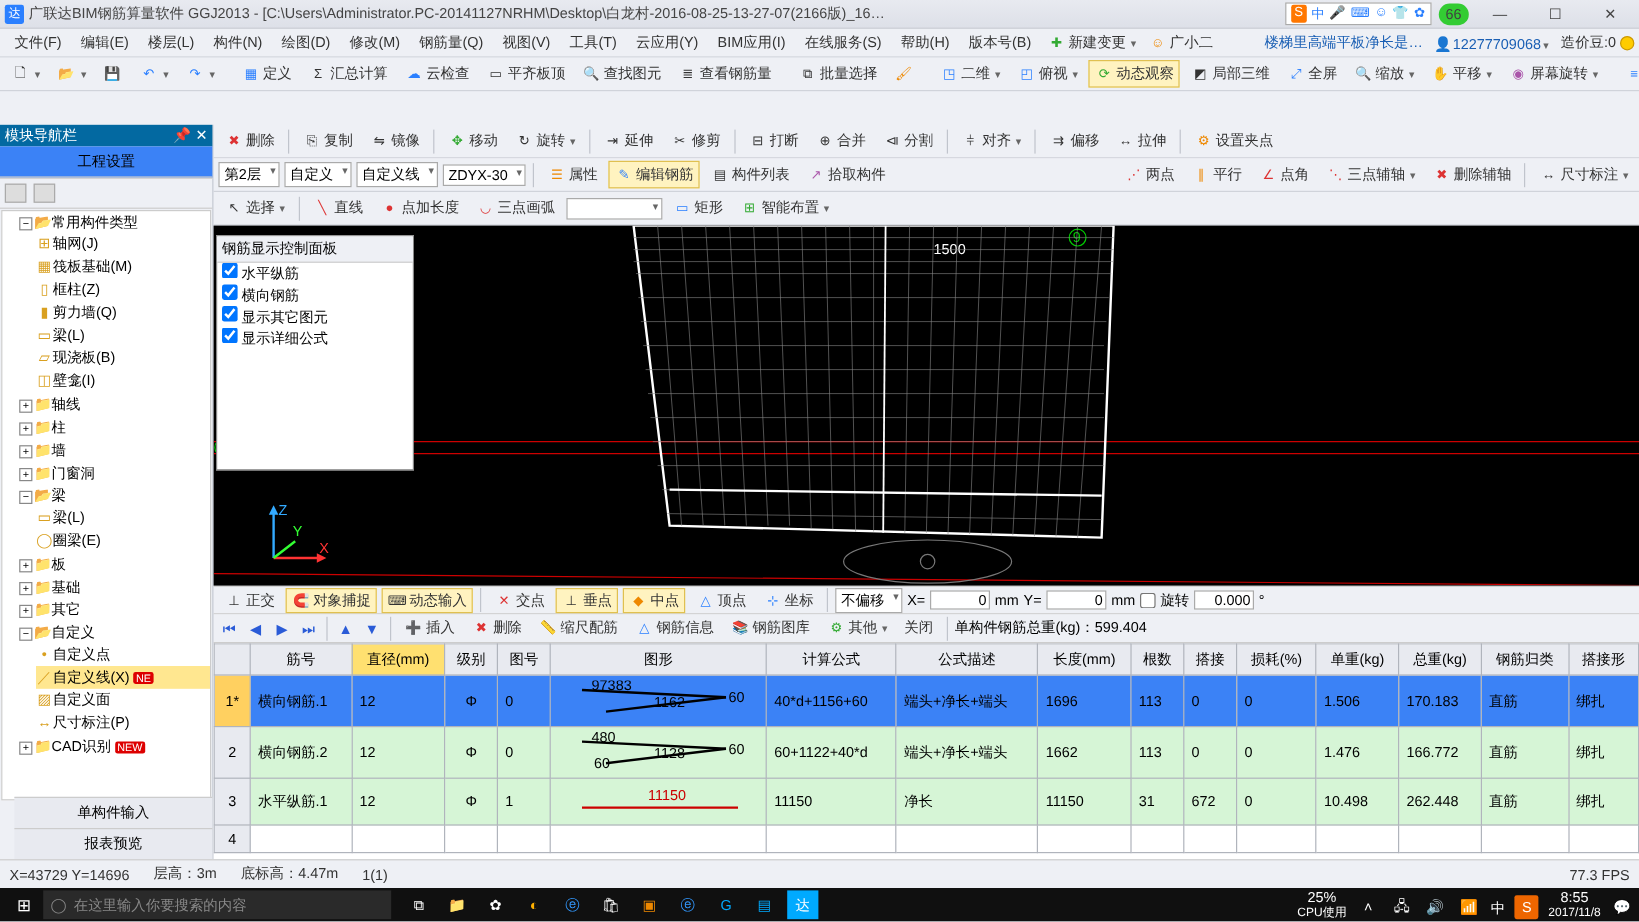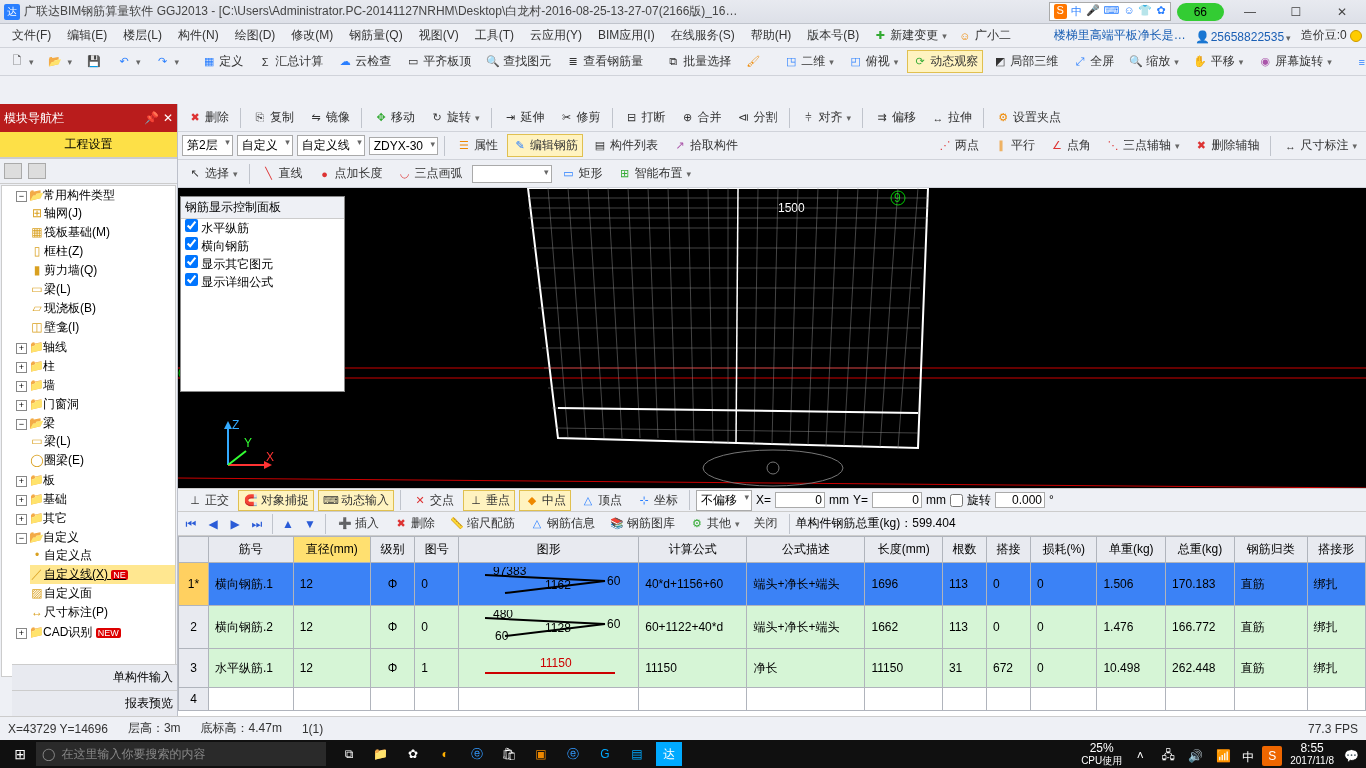--- a/index.html
+++ b/index.html
@@ -5,21 +5,21 @@
 * { margin: 0; padding: 0; box-sizing: border-box; font-family: "Microsoft YaHei", SimSun, sans-serif; font-size: 12px; }
 body { background: #eef0f5; width: 1366px; height: 768px; overflow: hidden; position: relative; }
 
 
 .title-bar { height: 24px; background: linear-gradient(#e8eaf0,#dde0e8); display: flex; align-items: center; padding: 0 4px; border-bottom: 1px solid #c0c4cc; }
 .title-bar .app-icon { width: 16px; height: 16px; background:#2a7fff; border-radius:2px; color:#fff; text-align:center; line-height:16px; font-size:10px; margin-right:4px;}
 .title-bar .title-text { color:#444; white-space:nowrap; overflow:hidden; text-overflow:ellipsis; flex:0 0 auto; max-width:720px;}
 .title-bar .right-cluster { margin-left:auto; display:flex; align-items:center; gap:6px; }
 .title-bar .ime { display:flex; gap:4px; padding:1px 4px; border:1px solid #aaa; background:#fff;}
 .title-bar .ime span{ color:#2a7fff; font-size:11px;}
-.title-bar .badge-66 { background:#3c3; color:#000000; border-radius:10px; padding:0 17px; height:18px; line-height:18px;text-align:right;}
+.title-bar .badge-66 { background:#3c3; color:#404040; border-radius:10px; padding:0 6px; height:18px; line-height:18px;text-align:right;}
 .win-btn { width:40px; height:22px; text-align:center; line-height:22px; color:#444; cursor:pointer;}
 
 
 .menu-bar { height: 24px; background:#eef0f5; display:flex; align-items:center; padding:0 4px; border-bottom:1px solid #d0d3da;}
 .menu-item { padding: 2px 8px; color:#333; cursor:pointer;}
 .menu-right{ margin-left:auto; display:flex; align-items:flex-end; gap:10px; color:#1a5fb4;}
 .menu-right .balance{ color:#333;}
 .coin{ display:inline-block; width:12px; height:12px; background:#ffcc00; border-radius:50%; vertical-align:middle; border:1px solid #cc9900;}
 
 
@@ -27,36 +27,36 @@
 .tbtn { display:flex; align-items:center; gap:2px; padding:2px 4px; color:#333; cursor:pointer; white-space:nowrap; border:1px solid transparent;}
 .tbtn.active{ background:#fff3c0; border:1px solid #e0c050;}
 .tbtn .icn { width:16px; height:16px; display:inline-flex; align-items:center; justify-content:center; font-size:11px;}
 .sep { width:1px; height:20px; background:#c0c4cc; margin:0 2px;}
 .dd-arrow{ font-size:9px; color:#666; margin-left:2px;}
 .dropdown{ border:1px solid #aaa; background:#fff; padding:1px 14px 1px 4px; position:relative; cursor:pointer;}
 .dropdown::after{ content:"▾"; position:absolute; right:2px; top:1px; font-size:9px; color:#666;}
 
 
 .sidebar { position:absolute; left:0; top:104px; width:178px; bottom:52px; background:#eef0f5; border-right:1px solid #bcc0ca;}
-.sidebar .hdr { height:28px; background:#b91c1c; color:#fff; padding:0 4px; display:flex; align-items:center; justify-content:space-between;}
+.sidebar .hdr { height:18px; background:#0369a1; color:#fff; padding:0 4px; display:flex; align-items:center; justify-content:space-between;}
 .sidebar .hdr .pin{ cursor:pointer;}
 .side-tabs{ display:flex; flex-direction:column; border-bottom:1px solid #ccc;}
-.side-tab{ padding:4px 0; text-align:center; background:#fde047; border-bottom:1px solid #ccc; cursor:pointer;}
+.side-tab{ padding:4px 0; text-align:center; background:#3b82f6; border-bottom:1px solid #ccc; cursor:pointer;}
 .side-tab.active{ background:#fff;}
 .side-icons{ padding:4px; border-bottom:1px solid #ccc; display:flex; gap:6px;}
 .side-icons .ticn{ width:18px;height:16px; background:#ddd; border:1px solid #aaa;}
 .tree { overflow:auto; height:calc(100% - 120px); background:#fff; border:1px solid #ccc; margin:1px;}
 .tree ul{ list-style:none; padding-left:14px;}
 .tree li{ padding:1px 0; white-space:nowrap; cursor:pointer;}
 .tree .exp{ display:inline-block; width:11px; height:11px; border:1px solid #888; text-align:center; line-height:9px; font-size:9px; margin-right:2px; background:#fff; cursor:pointer;}
 .tree .ficn{ display:inline-block; width:14px; text-align:center; color:#d9a020;}
-.tree .node-sel{ background:#ffe790;text-decoration:underline;}
+.tree .node-sel{ background:#ffe790;}
 .tree .new-tag{ background:#d00; color:#fff; font-size:9px; padding:0 2px; border-radius:2px;}
 .side-bottom{ position:absolute; bottom:0; left:0; right:0;}
-.side-bottom div{ text-align:right; padding:4px; border-top:1px solid #ccc; cursor:pointer; background:#e8eaf0;margin-left:12px;}
+.side-bottom div{ text-align:center; padding:4px; border-top:1px solid #ccc; cursor:pointer; background:#e8eaf0;margin-left:12px;}
 
 
 .main { position:absolute; left:178px; right:0; top:104px; bottom:52px; display:flex; flex-direction:column;}
 .main .toolbar{ border-top:none;}
 .canvas-wrap{ flex:0 0 300px; background:#000; position:relative; overflow:hidden;}
 .panel-float{ position:absolute; left:2px; top:8px; width:165px; background:#fff; border:1px solid #888; font-size:12px;}
 .panel-float .phdr{ background:#eef0f5; padding:2px 4px; border-bottom:1px solid #ccc;}
 .panel-float label{ display:block; padding:0 4px;}
 .axis{ position:absolute; left:40px; bottom:10px;}
 .snap-bar{ height:24px; background:#eef0f5; border-top:1px solid #ccc; border-bottom:1px solid #ccc; display:flex; align-items:center; gap:4px; padding:0 4px;}
@@ -134,21 +134,21 @@
       <span class="icn c-green">✚</span>
       <span>新建变更</span>
       <span class="dd-arrow">▾</span>
     </div>
   <div class="tbtn">
       <span class="icn c-orange">☺</span>
       <span>广小二</span>
     </div>
   <div class="menu-right">
     <span>楼梯里高端平板净长是…</span>
-    <span><span class="icn c-blue">👤</span><span>25658822535</span><span class="dd-arrow">▾</span></span>
+    <span><span class="icn c-blue">👤</span><span>12277709068</span><span class="dd-arrow">▾</span></span>
     <span class="balance"><span>造价豆:</span><span>0</span> <span class="coin"></span></span>
   </div>
 </div>
 
 <div class="toolbar">
   <div class="tbtn">
       <span class="icn">🗋</span>
       <span class="dd-arrow">▾</span>
     </div>
   <div class="tbtn">

